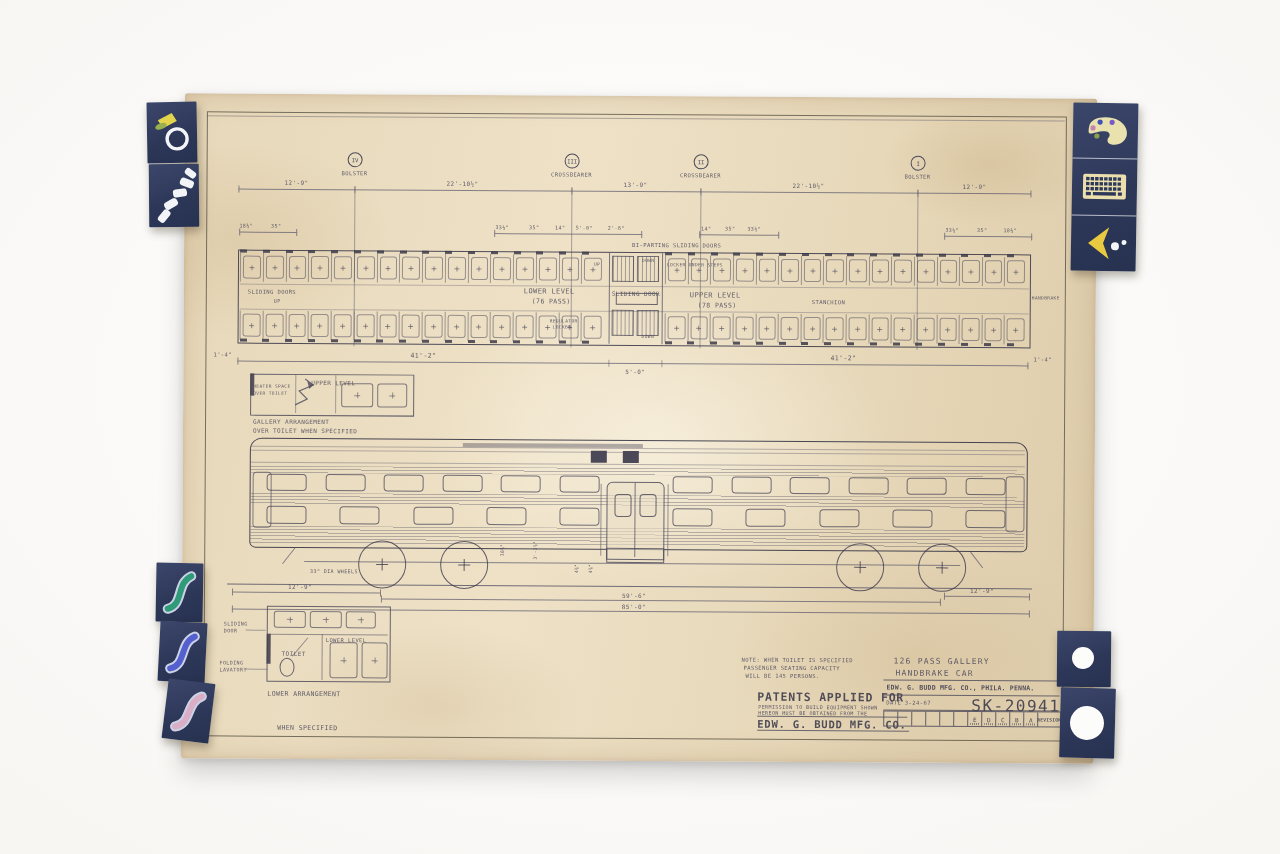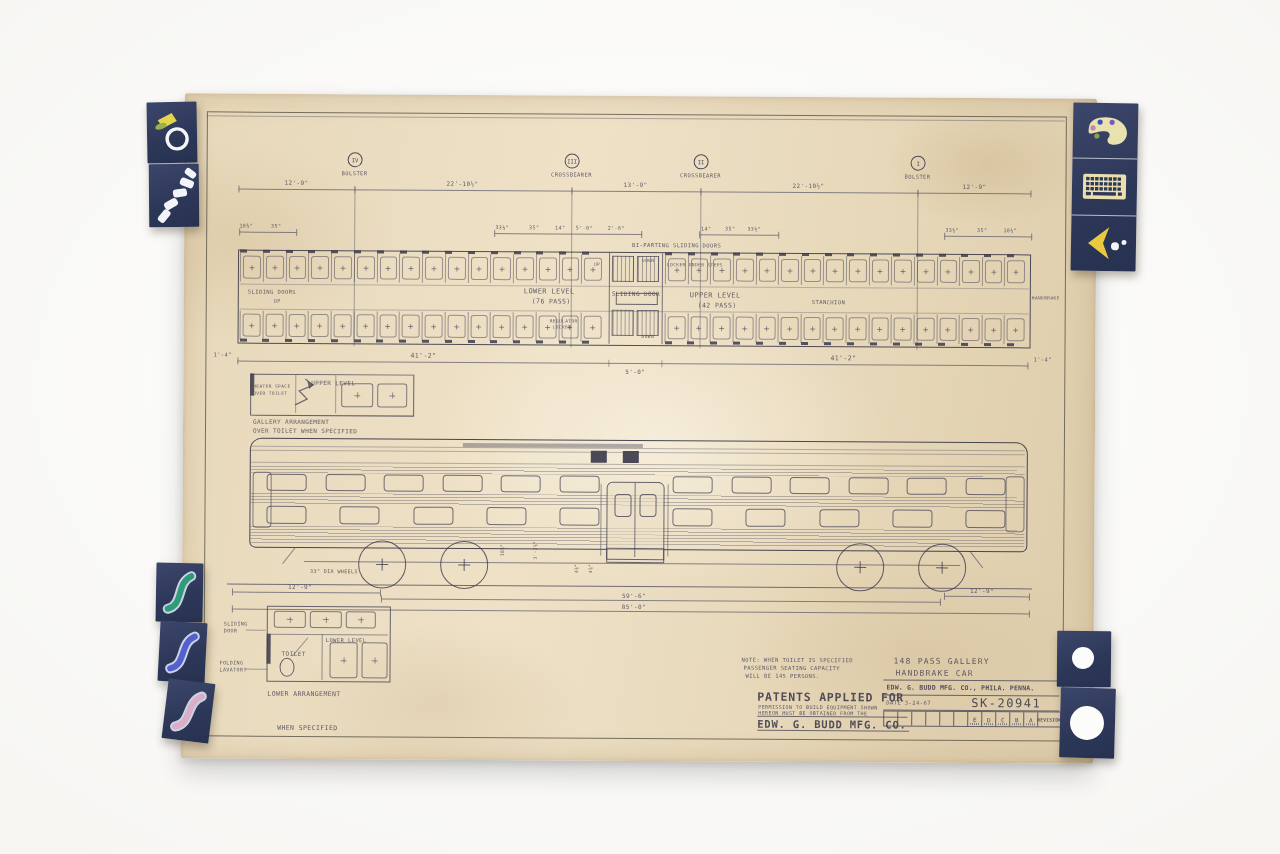--- a/index.html
+++ b/index.html
@@ -227,21 +227,21 @@
       <div class="stairs" style="left:428px;top:214px;width:20px;height:24px;"></div>
       <div class="stairs" style="left:453px;top:214px;width:20px;height:24px;"></div>
       <div class="box" style="left:432px;top:197px;width:40px;height:10px;"></div>
 
       <div class="L f55" style="left:64px;top:195px;">SLIDING DOORS</div>
       <div class="L f5" style="left:90px;top:204px;">UP</div>
       <div class="L f7" style="left:340px;top:192px;">LOWER LEVEL</div>
       <div class="L f65" style="left:348px;top:202px;">(76 PASS)</div>
       <div class="L f6" style="left:428px;top:194px;">SLIDING DOOR</div>
       <div class="L f7" style="left:506px;top:195px;">UPPER LEVEL</div>
-      <div class="L f65" style="left:514px;top:205px;">(42 PASS)</div>
+      <div class="L f65" style="left:514px;top:205px;">(78 PASS)</div>
       <div class="L f55" style="left:628px;top:202px;">STANCHION</div>
       <div class="L f45 f4" style="left:848px;top:197px;">HANDBRAKE</div>
       <div class="L f4" style="left:366px;top:223px;">REGULATOR</div>
       <div class="L f4" style="left:369px;top:229px;">LOCKER</div>
       <div class="L f4" style="left:483px;top:166px;">LOCKER UNDER STEPS</div>
       <div class="L f4" style="left:458px;top:162px;">DOWN</div>
       <div class="L f4" style="left:458px;top:238px;">DOWN</div>
       <div class="L f4" style="left:410px;top:166px;">UP</div>
 
       <div class="dl" style="left:54px;top:267px;width:791px;"></div>
@@ -387,27 +387,27 @@
     <div>
       <div class="L f9 patent-title" style="left:576px;top:593px;font-size:11.5px;color:#413f4e;">PATENTS APPLIED FOR</div>
       <div class="L f5" style="left:577px;top:607px;">PERMISSION TO BUILD EQUIPMENT SHOWN</div>
       <div class="L f5" style="left:577px;top:613px;">HEREON MUST BE OBTAINED FROM THE</div>
       <div class="hr" style="left:576px;top:619px;width:150px;"></div>
       <div class="L patent-title" style="left:576px;top:621px;font-size:10.5px;color:#413f4e;">EDW. G. BUDD MFG. CO.</div>
       <div class="hr" style="left:576px;top:633px;width:152px;"></div>
     </div>
 
     <div>
-      <div class="L f8" style="left:712px;top:559px;letter-spacing:1.2px;">148 PASS GALLERY</div>
+      <div class="L f8" style="left:712px;top:559px;letter-spacing:1.2px;">126 PASS GALLERY</div>
       <div class="L f8" style="left:714px;top:571px;letter-spacing:1.2px;">HANDBRAKE CAR</div>
       <div class="hr" style="left:702px;top:582px;width:176px;"></div>
       <div class="L f65" style="left:705px;top:586px;letter-spacing:.2px;font-weight:bold;color:#454353;">EDW. G. BUDD MFG. CO., PHILA. PENNA.</div>
       <div class="hr" style="left:702px;top:597px;width:176px;"></div>
       <div class="L f55" style="left:705px;top:602px;">DATE 3-24-67</div>
-      <div class="L" style="left:790px;top:598px;font-size:12px;letter-spacing:1.5px;color:#3e3c4c;">SK-20941</div>
+      <div class="L" style="left:790px;top:598px;font-size:16px;letter-spacing:1.5px;color:#3e3c4c;">SK-20941</div>
       <div class="hr" style="left:702px;top:612px;width:176px;"></div>
       <div id="revision-strip" style="left:702px;top:613px;width:176px;height:14px;">
           <div class="cell" style=""></div>
           <div class="cell" style=""></div>
           <div class="cell" style=""></div>
           <div class="cell" style=""></div>
           <div class="cell" style=""></div>
           <div class="cell" style=""></div>
           <div class="cell letter" style="">E</div>
           <div class="cell letter" style="">D</div>

